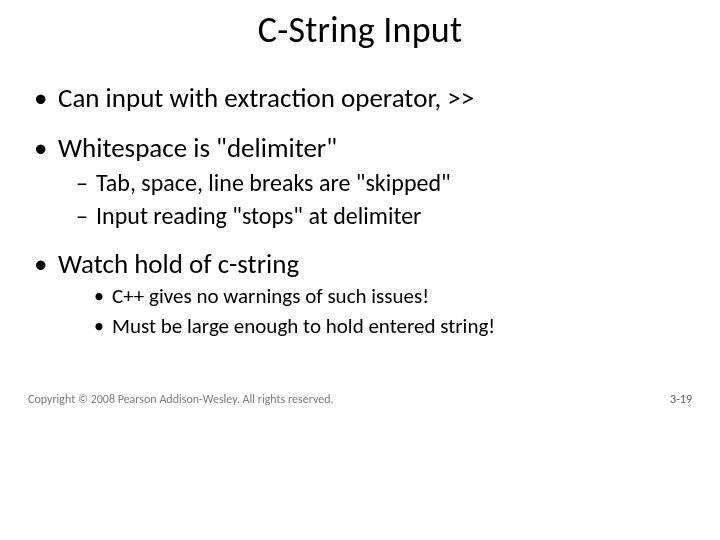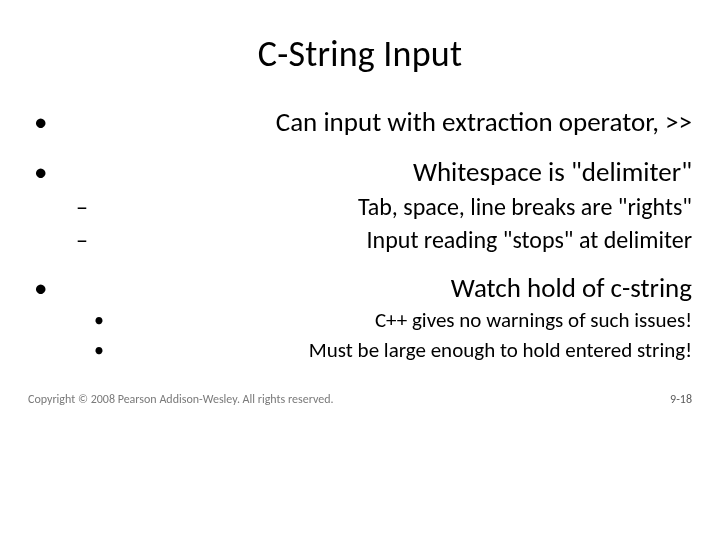--- a/index.html
+++ b/index.html
@@ -7,35 +7,34 @@
   body {
     font-family: Calibri, "Segoe UI", Arial, sans-serif;
     background: #ffffff;
     color: #000000;
     position: relative;
     overflow: hidden;
   }
   .slide {
     width: 720px;
     height: 424px;
-    padding: 26px 28px 0 28px;
+    padding: 2px 28px 0 28px;
     position: relative;
   }
   .title {
     font-size: 36px;
     font-weight: 400;
     text-align: center;
     margin-top: 6px;
     margin-bottom: 28px;
     letter-spacing: 0.2px;
   }
   ul.level1 {
     list-style: none;
     padding-left: 6px;
-    text-align: right;
   }
   ul.level1 > li {
     font-size: 27px;
     line-height: 1.32;
     margin-bottom: 14px;
     position: relative;
     padding-left: 24px;
   }
   ul.level1 > li::before {
     content: "•";
@@ -106,21 +105,21 @@
   <ul class="level1">
 
     <li>
       <span>Can input with extraction operator, &gt;&gt;</span>
     </li>
 
     <li>
       <span>Whitespace is "delimiter"</span>
       <ul class="level2">
         <li>
-          <span>Tab, space, line breaks are "rights"</span>
+          <span>Tab, space, line breaks are "skipped"</span>
         </li>
         <li>
           <span>Input reading "stops" at delimiter</span>
         </li>
       </ul>
     </li>
 
     <li>
       <span>Watch hold of c-string</span>
       <ul class="level3">
@@ -130,16 +129,16 @@
         <li>
           <span>Must be large enough to hold entered string!</span>
         </li>
       </ul>
     </li>
 
   </ul>
 
   <div class="footer">
     <span>Copyright © 2008 Pearson Addison-Wesley. All rights reserved.</span>
-    <span class="page">9-18</span>
+    <span class="page">3-19</span>
   </div>
 
 </div>
 
 </body></html>

